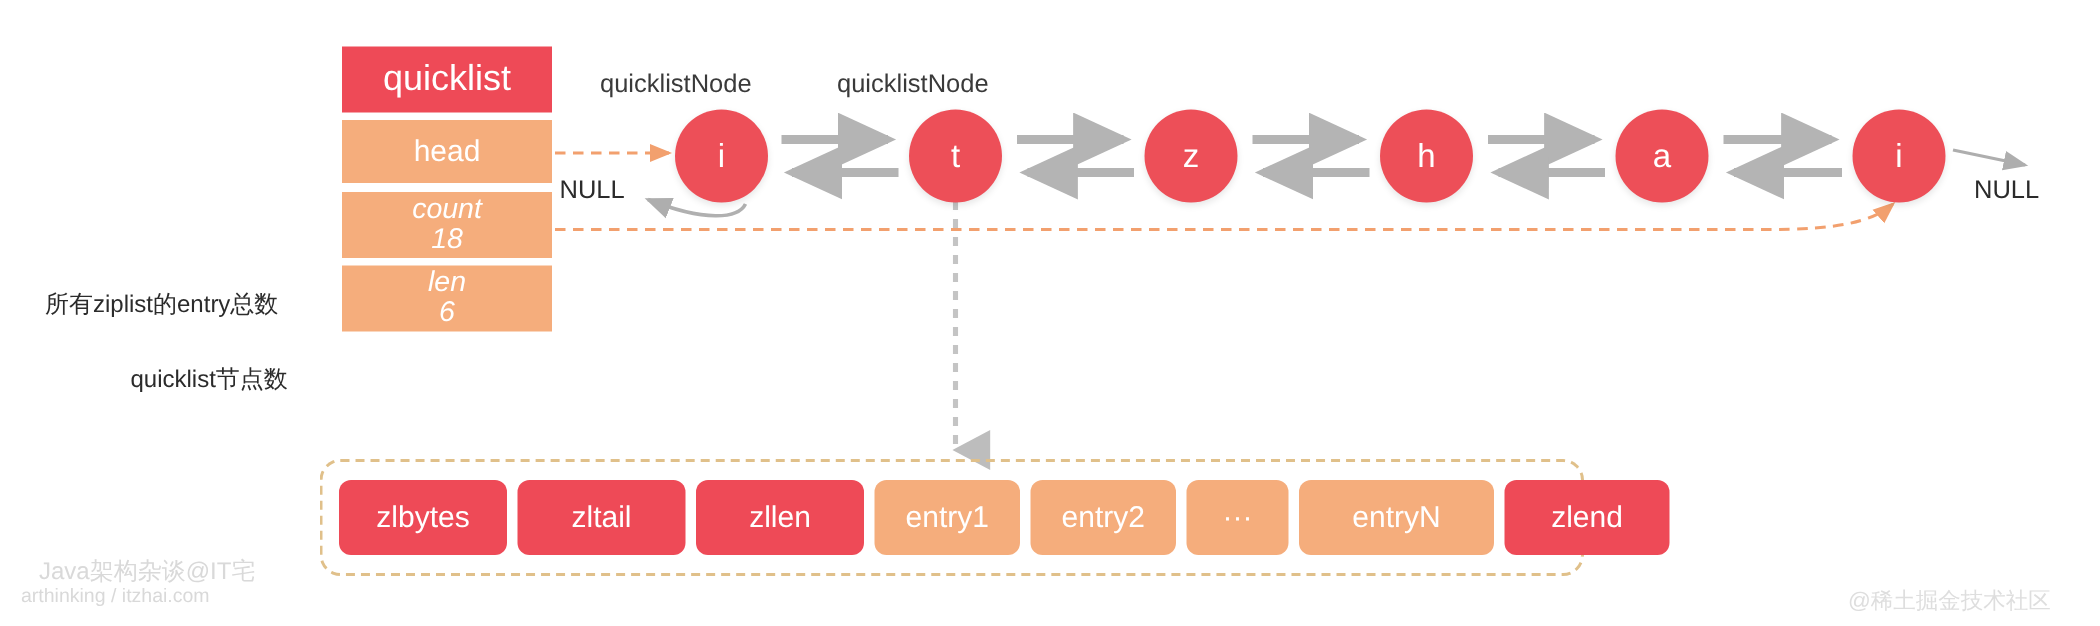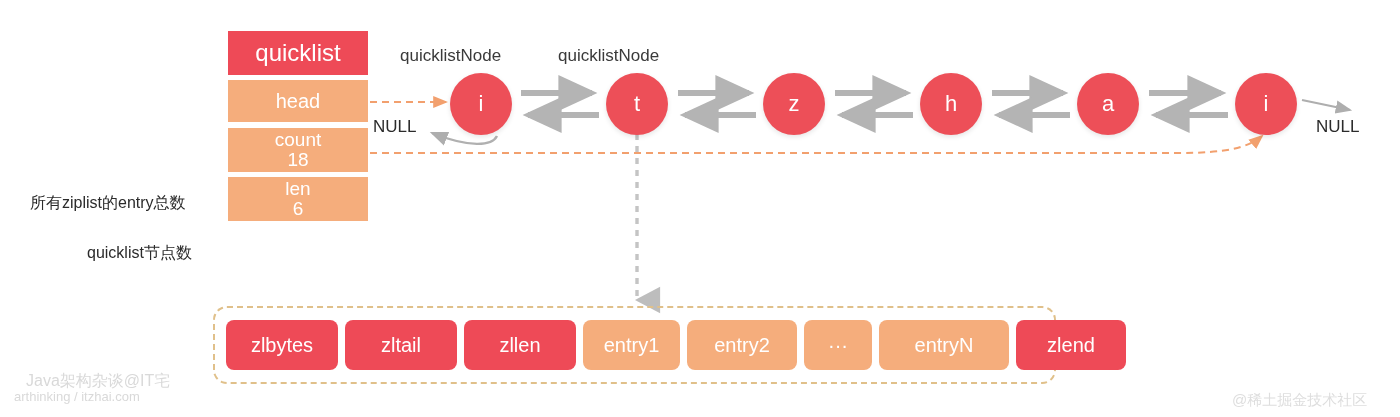--- a/index.html
+++ b/index.html
@@ -17,21 +17,21 @@
 
   
   .struct{position:absolute;left:228px;top:31px;width:140px;}
   .srow{
     width:140px;border-radius:0;
     display:flex;flex-direction:column;align-items:center;justify-content:center;
     color:#ffffff;box-sizing:border-box;
   }
   .srow-title{height:44px;background:#ee4a57;font-size:24px;margin-bottom:5px;}
   .srow-p{height:42px;background:#f5ad7c;font-size:20px;margin-bottom:6px;}
-  .srow-d{height:44px;background:#f5ad7c;font-size:19px;line-height:20px;margin-bottom:5px;}
+  .srow-d{height:44px;background:#f5ad7c;font-size:19px;line-height:20px;margin-bottom:5px;font-style:italic;}
   .srow-d .v{font-size:19px;}
 
   
   .side-label{
     position:absolute;color:#2b2b2b;font-size:16px;white-space:nowrap;
     font-family:"Liberation Sans","DejaVu Sans",sans-serif;
   }
   #side-count{left:30px;top:193px;}
   #side-len{left:87px;top:243px;}
 
@@ -188,21 +188,21 @@
         </div>
         <div class="zcell z-red" style="width: 112px;">
           <span>zltail</span>
         </div>
         <div class="zcell z-red" style="width: 112px;">
           <span>zllen</span>
         </div>
         <div class="zcell z-orange" style="width: 97px;">
           <span>entry1</span>
         </div>
-        <div class="zcell z-orange" style="width: 110px; text-align: center;">
+        <div class="zcell z-orange" style="width: 97px; text-align: center;">
           <span>entry2</span>
         </div>
         <div class="zcell z-orange" style="width: 68px;">
           <span>···</span>
         </div>
         <div class="zcell z-orange" style="width: 130px;">
           <span>entryN</span>
         </div>
         <div class="zcell z-red" style="width: 110px;">
           <span>zlend</span>

